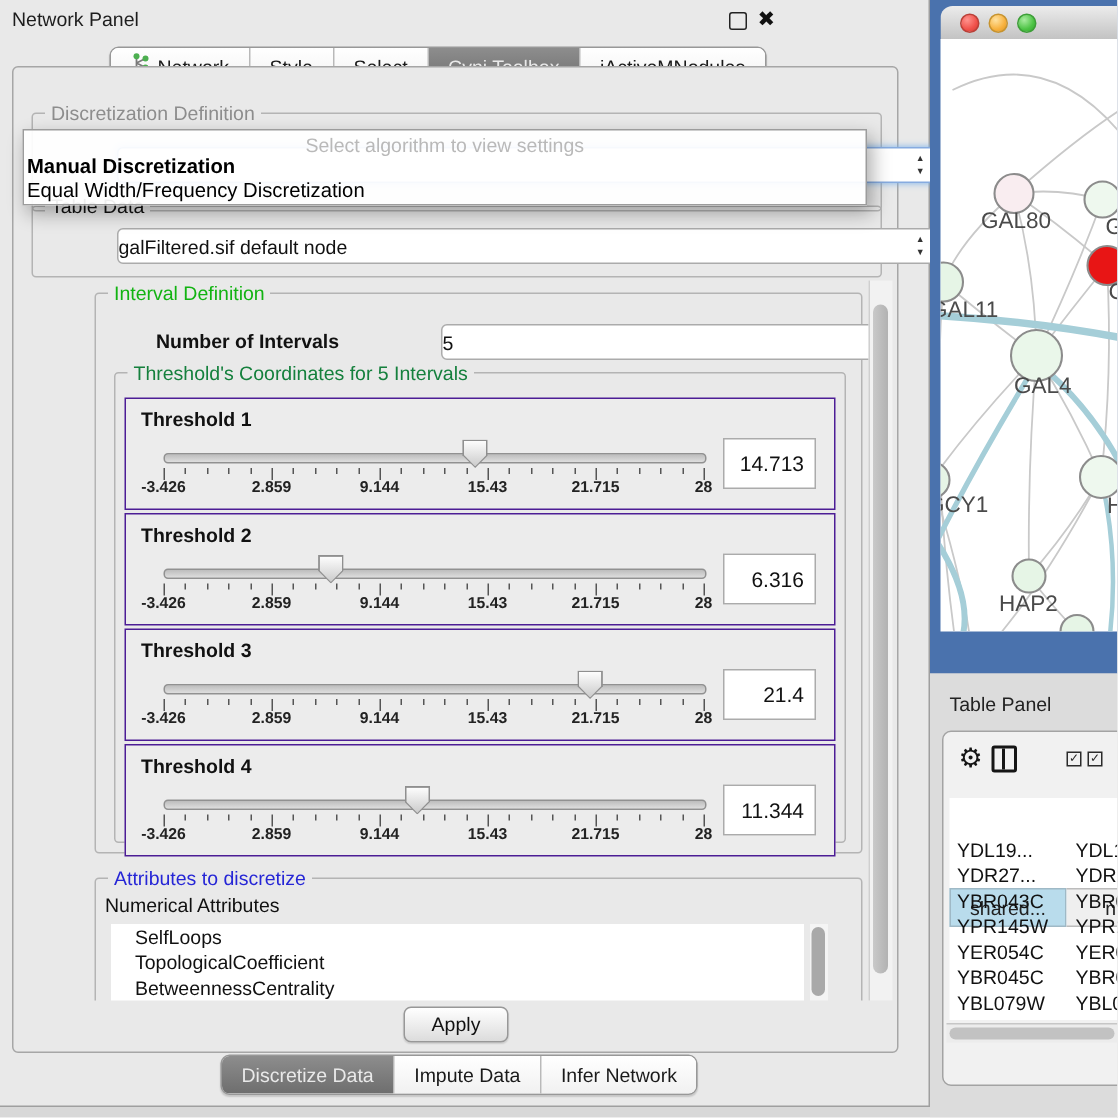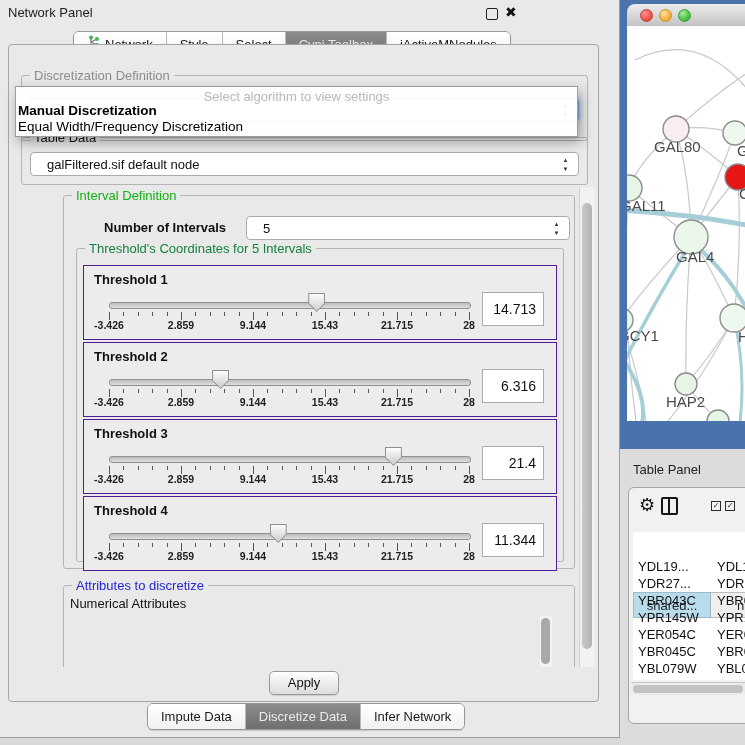--- a/index.html
+++ b/index.html
@@ -22,21 +22,21 @@
   .seg:first-child{border-left:none;}
   .seg.selected{background:linear-gradient(#8d8d8d,#6e6e6e);color:#e9e9e9;}
   #tabbar{left:73px;top:31px;}
   #bottom-tabbar{left:147px;top:703px;}
   
   #content-panel{position:absolute;left:8px;top:44px;width:589px;height:656px;
     border:1px solid #a6a6a6;border-radius:4px;background:#e9e9e9;}
   .groupbox{position:absolute;border:1px solid #b4b4b4;border-radius:3px;}
   .groupbox>.glabel{position:absolute;top:-8px;left:8px;background:#e9e9e9;padding:0 4px;font-size:13px;}
   .combo{position:absolute;background:#fff;border:1px solid #ababab;border-radius:4px;height:24px;
-    font-size:13px;color:#111;line-height:24px;padding-left:16px;cursor:pointer;box-sizing:border-box;}
+    font-size:13px;color:#111;line-height:24px;padding-left:0;cursor:pointer;box-sizing:border-box;margin-left:48px;}
   .combo .spin{position:absolute;right:8px;top:3px;width:9px;height:18px;font-size:6px;line-height:9px;
     color:#333;text-align:center;}
   
   #disc-group{left:12px;top:30px;width:565px;height:64px;}
   #disc-group>.glabel{color:#8d8d8d;}
   #disc-combo{left:8px;top:22px;width:549px;border:1px solid #86abe0;box-shadow:0 0 5px #79b0ea;}
   
   #algo-popup{position:absolute;left:6px;top:41px;width:561px;height:49px;
     background:rgba(255,255,255,0.93);border:1px solid #9c9c9c;
     box-shadow:3px 5px 12px rgba(0,0,0,.33);z-index:20;}
@@ -341,45 +341,50 @@
                   <span class="tick-label" style="left: 313px;">21.715</span>
                   <span class="tick-label" style="left: 385px;">28</span>
                 </div>
               </div>
           </div>
         </div>
 
         <div id="attr-group" class="groupbox">
           <span class="glabel">Attributes to discretize</span>
           <span id="attr-sub">Numerical Attributes</span>
+          <div id="attr-list">
+              <div class="attr-item">SelfLoops</div>
+              <div class="attr-item">TopologicalCoefficient</div>
+              <div class="attr-item">BetweennessCentrality</div>
+            </div>
           <div id="attr-scroll">
               <div class="thumb"></div>
             </div>
         </div>
       </div>
 
       <div id="vscroll">
           <div class="thumb"></div>
         </div>
 
       <div id="apply-btn">Apply</div>
 
       <div id="algo-popup">
         <div class="hint">Select algorithm to view settings</div>
       <div class="popup-item" style="top: 16px; font-weight: bold;">Manual Discretization</div>
           <div class="popup-item" style="top: 32px; font-weight: normal;">Equal Width/Frequency Discretization</div>
         </div>
     </div>
 
     <div id="bottom-tabbar" class="segbar">
-        <span class="seg">
-          <span>Impute Data</span>
-        </span>
         <span class="seg selected">
           <span>Discretize Data</span>
+        </span>
+        <span class="seg">
+          <span>Impute Data</span>
         </span>
         <span class="seg">
           <span>Infer Network</span>
         </span>
       </div>
   </div>
 
   <div id="network-window">
     <div id="net-titlebar">
       <span id="light-red" class="light"></span>

